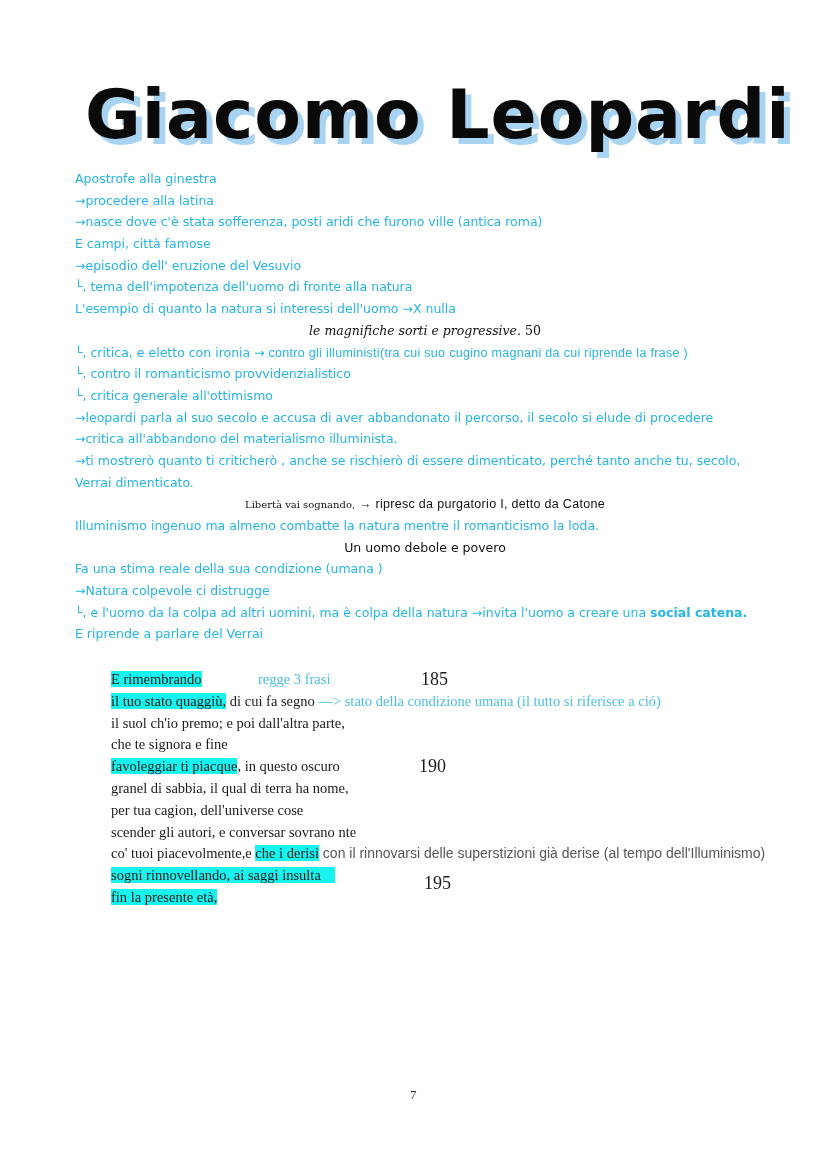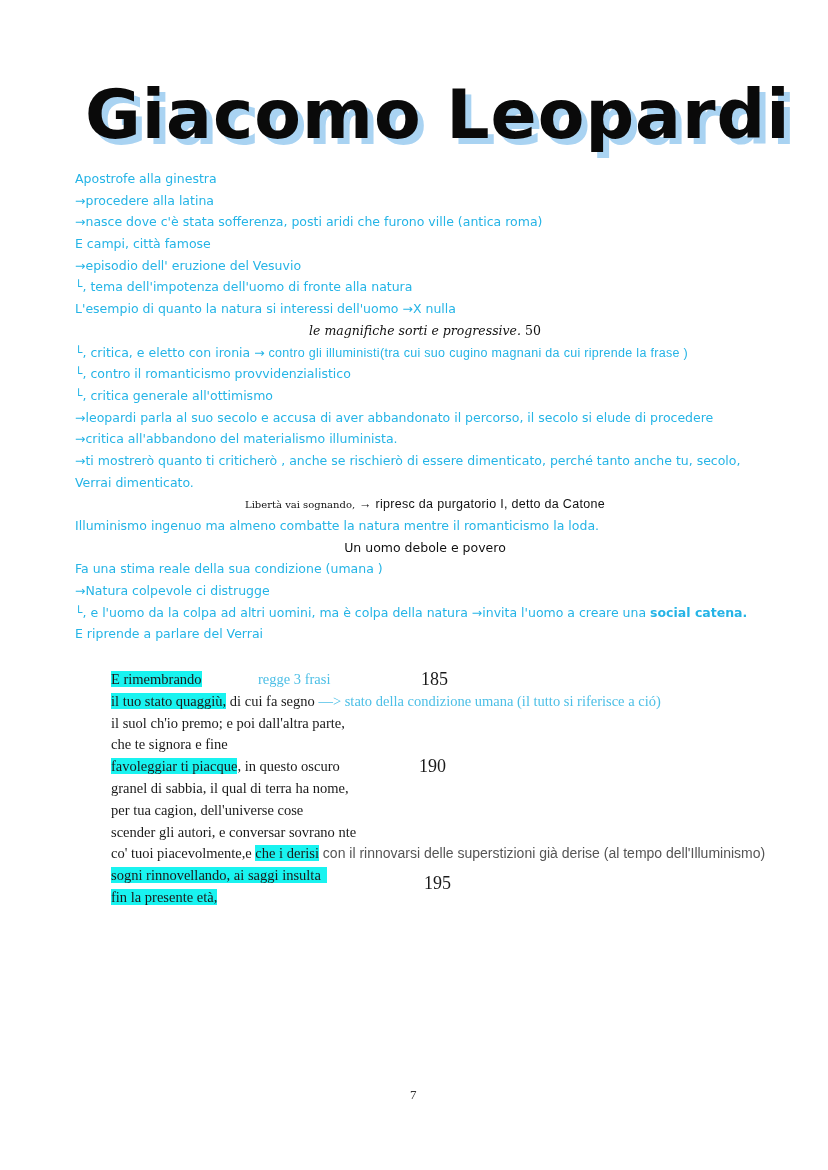--- a/index.html
+++ b/index.html
@@ -62,17 +62,17 @@
     <span class="linenum" style="left:310px;top:0;">185</span>
   </div>
   <div class="pline"><span class="hl">il tuo stato quaggiù,</span><span> di cui fa segno </span><span class="pnote">—&gt; stato della condizione umana (il tutto si riferisce a ció)</span></div>
   <div class="pline">il suol ch'io premo; e poi dall'altra parte,</div>
   <div class="pline">che te signora e fine</div>
   <div class="pline"><span class="hl">favoleggiar ti piacque</span><span>, in questo oscuro</span><span class="linenum" style="left:308px;top:0;">190</span></div>
   <div class="pline">granel di sabbia, il qual di terra ha nome,</div>
   <div class="pline">per tua cagion, dell'universe cose</div>
   <div class="pline">scender gli autori, e conversar sovrano nte</div>
   <div class="pline"><span>co' tuoi piacevolmente,e </span><span class="hl">che i derisi</span><span class="small-note"> con il rinnovarsi delle superstizioni già derise (al tempo dell'Illuminismo)</span></div>
-  <div class="pline"><span class="hl" style="padding-right:6px">sogni rinnovellando, ai saggi insulta </span><span class="linenum" style="left:313px;top:8px;text-align:right;">195</span></div>
+  <div class="pline"><span class="hl" style="padding-right:14px">sogni rinnovellando, ai saggi insulta </span><span class="linenum" style="left:313px;top:8px;text-align:right;">195</span></div>
   <div class="pline"><span class="hl">fin la presente età,</span></div>
 </div>
 
 <div class="pagenum">7</div>
 
 </body></html>

